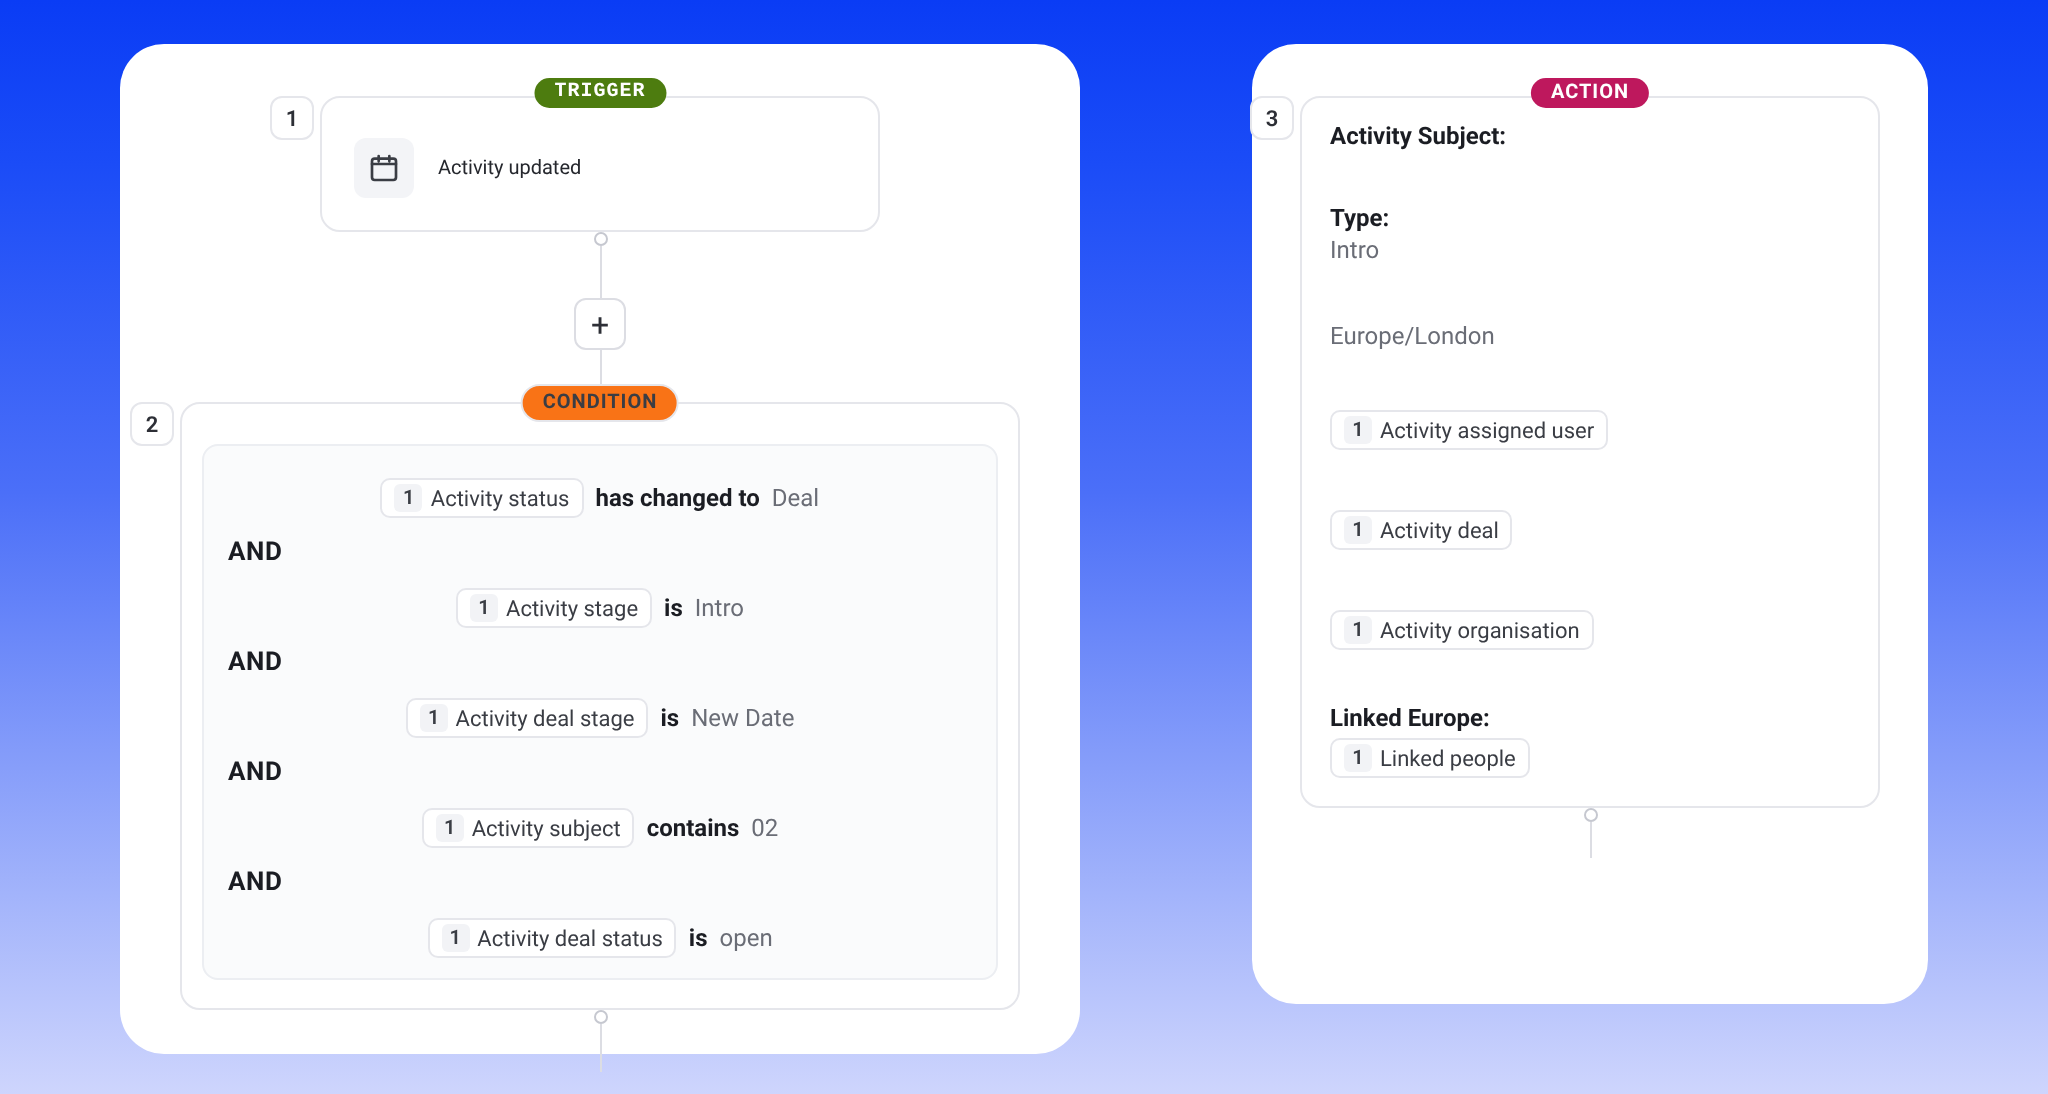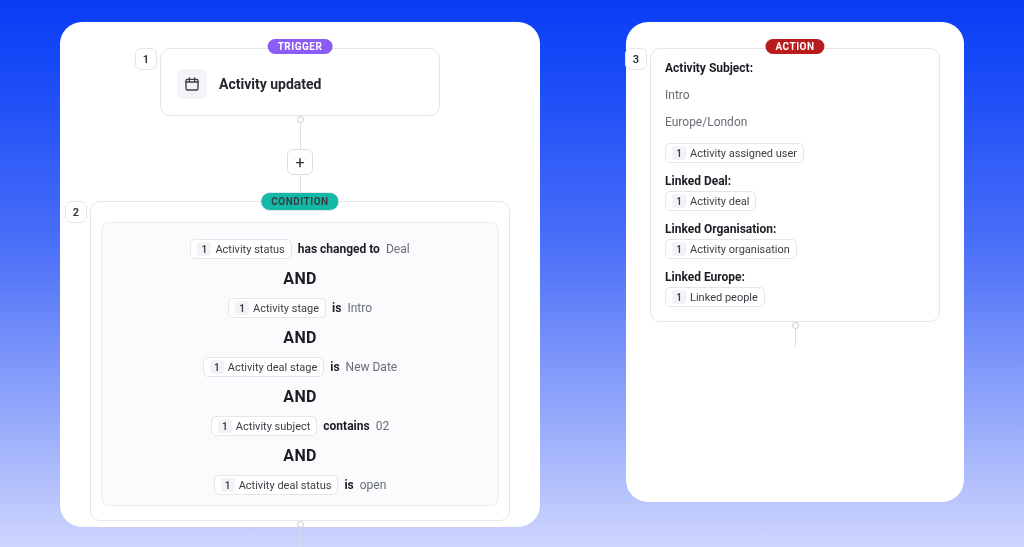--- a/index.html
+++ b/index.html
@@ -49,38 +49,38 @@
     top: -10px;
     left: 50%;
     transform: translateX(-50%);
     padding: 2px 10px;
     border-radius: 999px;
     font-size: 10px;
     font-weight: 700;
     letter-spacing: 0.5px;
     color: #fff;
   }
-  .type-badge.trigger { background: #8b5cf6; }
-  .type-badge.action  { background: #b91c1c; }
+  .type-badge.trigger { background: #4d7c0f; font-family: Liberation Mono, monospace; }
+  .type-badge.action  { background: #be185d; }
   .type-badge.cond {
-    background: #14b8a6;
+    background: #f97316;
     border: 1px solid #e5e6eb;
     color: #3a3d44;
     font-size: 10px;
     padding: 3px 10px;
   }
 
   .trigger-node { margin: 10px auto 0 auto; width: 280px; padding: 20px 16px 16px 16px; display: flex; align-items: center; gap: 12px; }
   .icon-box {
     width: 30px; height: 30px;
     background: #f3f4f7;
     border-radius: 6px;
     display: flex; align-items: center; justify-content: center;
   }
-  .title-text { font-size: 14px; font-weight: 700; color: #25272d; }
+  .title-text { font-size: 10px; font-weight: 400; color: #25272d; }
 
   .connector { display:flex; flex-direction:column; align-items:center; }
   .vline { width:1px; background:#dcdde3; }
   .dot { width:7px; height:7px; border-radius:50%; background:#fff; border:1px solid #c6c8d0; }
   .plus-btn {
     width:26px; height:26px; border:1px solid #dcdde3; border-radius:6px; background:#fff;
     display:flex; align-items:center; justify-content:center; font-size:16px; color:#2d2f36; font-weight:400;
     cursor:pointer;
   }
 
@@ -96,30 +96,30 @@
     display:inline-flex; align-items:center; gap:4px;
     background:#fff; border:1px solid #e5e6eb; border-radius:5px;
     padding: 2px 6px; font-size:11px; color:#3a3d44;
   }
   .chip .chip-num {
     background:#f2f3f6; border-radius:3px; width:14px; height:14px;
     display:inline-flex; align-items:center; justify-content:center; font-size:10px; font-weight:600; color:#3a3d44;
   }
   .op-bold { font-weight:700; color:#1b1d23; }
   .val-muted { color:#6a6d76; }
-  .and-sep { text-align:center; font-weight:700; font-size:16px; color:#1b1d23; margin: 10px 0; letter-spacing:0.3px; }
+  .and-sep { font-weight:700; font-size:13px; color:#1b1d23; margin: 10px 0; letter-spacing:0.3px; }
 
   .action-node { margin: 10px auto 0 auto; width: 290px; }
   .action-head { padding: 18px 14px 12px 14px; display:flex; align-items:center; gap:10px; border-bottom:1px solid #eceef2; position:relative; }
   .action-tools { position:absolute; right:6px; top:10px; display:flex; flex-direction:column; gap:2px; }
   .tool-btn {
     width:22px; height:22px; display:flex; align-items:center; justify-content:center;
     border-radius:5px; cursor:pointer; color:#4a4d55;
   }
-  .action-body { padding: 12px 14px 14px 14px; display:flex; flex-direction:column; gap:11px; font-size:12px; }
+  .action-body { padding: 12px 14px 14px 14px; display:flex; flex-direction:column; gap:27px; font-size:12px; }
   .field .lab { font-weight:700; font-size:12px; color:#1b1d23; }
   .field .val { color:#6a6d76; margin-top:2px; font-size:12px; }
   .val .chip { margin-top:1px; }
 
   svg { display:block; }
 </style>
 </head>
 <body>
 
 <div class="canvas">
@@ -208,40 +208,39 @@
     <div class="node action-node">
       <span class="num-badge">3</span>
       <span class="type-badge action">ACTION</span>
 
 
       <div class="action-body" id="action-body">
           <div class="field">
             <div class="lab">Activity Subject:</div>
           </div>
           <div class="field">
+            <div class="lab">Type:</div>
             <div class="val">Intro</div>
           </div>
           <div class="field">
             <div class="val">Europe/London</div>
           </div>
           <div class="field">
             <div class="val"><span class="chip">
                 <span class="chip-num">1</span>
                 <span>Activity assigned user</span>
               </span></div>
           </div>
           <div class="field">
-            <div class="lab">Linked Deal:</div>
             <div class="val"><span class="chip">
                 <span class="chip-num">1</span>
                 <span>Activity deal</span>
               </span></div>
           </div>
           <div class="field">
-            <div class="lab">Linked Organisation:</div>
             <div class="val"><span class="chip">
                 <span class="chip-num">1</span>
                 <span>Activity organisation</span>
               </span></div>
           </div>
           <div class="field">
             <div class="lab">Linked Europe:</div>
             <div class="val"><span class="chip">
                 <span class="chip-num">1</span>
                 <span>Linked people</span>

